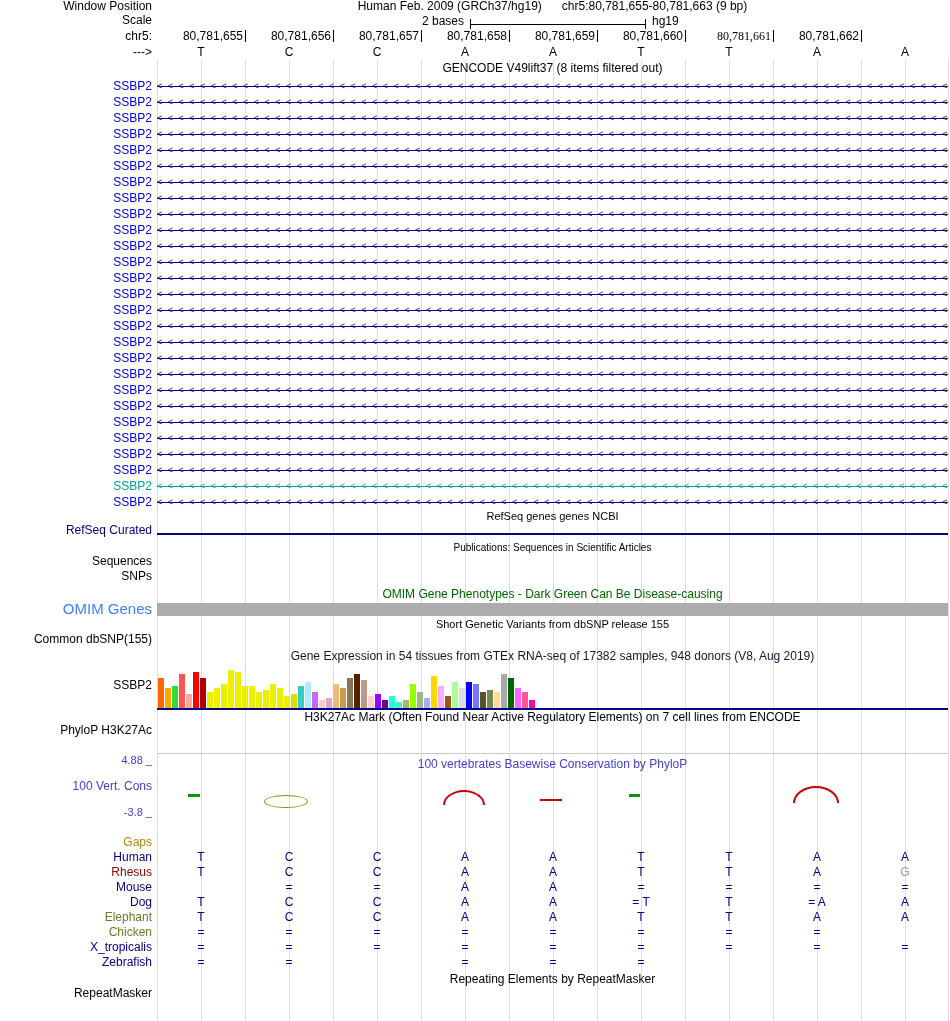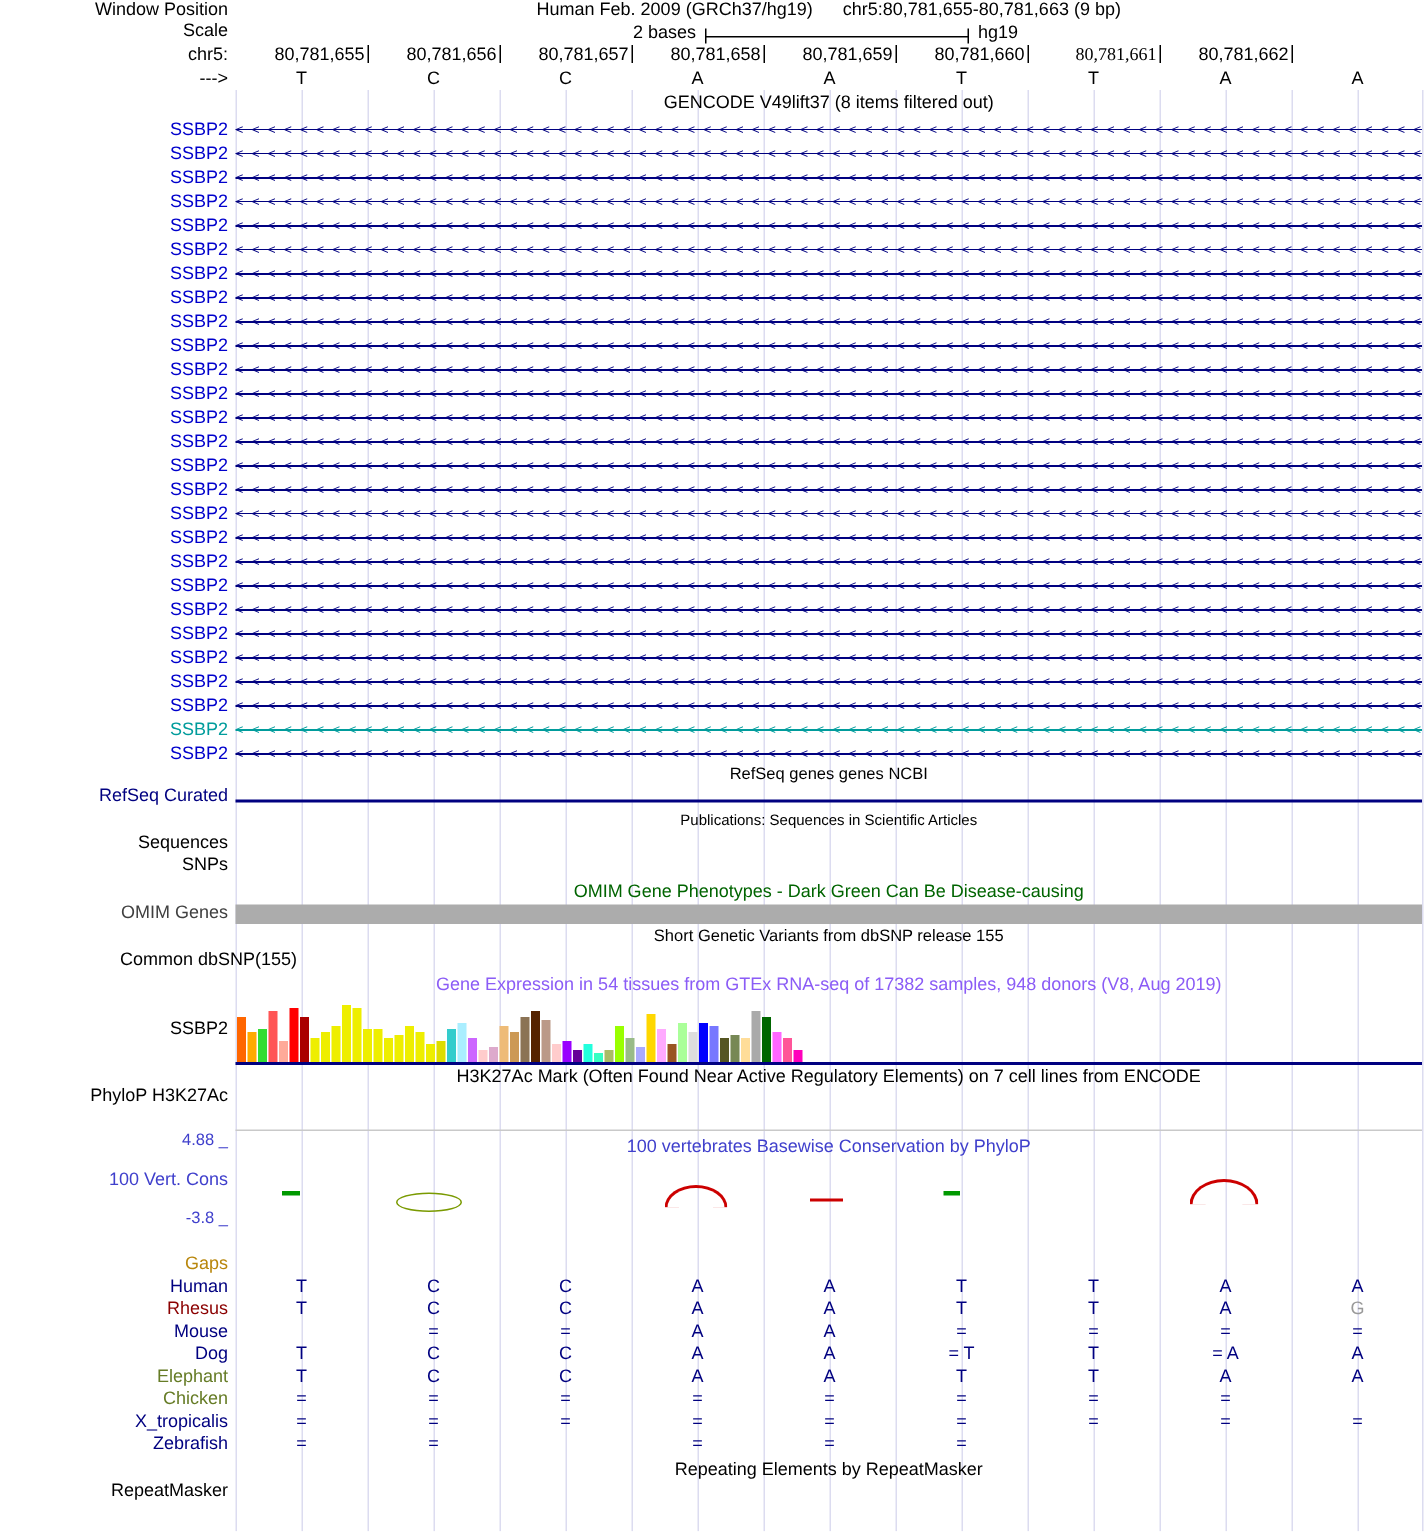--- a/index.html
+++ b/index.html
@@ -92,29 +92,29 @@
     <div class="base" style="left: 533px; top: 46px;">A</div>
     <div class="base" style="left: 621px; top: 46px;">T</div>
     <div class="base" style="left: 709px; top: 46px;">T</div>
     <div class="base" style="left: 797px; top: 46px;">A</div>
     <div class="base" style="left: 885px; top: 46px;">A</div>
     <div class="ttl" style="top: 62px; color: rgb(0, 0, 0); font-size: 12px;">GENCODE V49lift37 (8 items filtered out)</div>
     <div class="ttl" style="top: 510px; color: rgb(0, 0, 0); font-size: 11px;">RefSeq genes genes NCBI</div>
     <div class="ttl" style="top: 541px; color: rgb(0, 0, 0); font-size: 10px;">Publications: Sequences in Scientific Articles</div>
     <div class="ttl" style="top: 588px; color: rgb(0, 100, 0); font-size: 12px;">OMIM Gene Phenotypes - Dark Green Can Be Disease-causing</div>
     <div class="ttl" style="top: 618px; color: rgb(0, 0, 0); font-size: 11px;">Short Genetic Variants from dbSNP release 155</div>
-    <div class="ttl" style="top: 650px; color: #8b5cf6; font-size: 12px;">Gene Expression in 54 tissues from GTEx RNA-seq of 17382 samples, 948 donors (V8, Aug 2019)</div>
+    <div class="ttl" style="top: 650px; color: #0f172a; font-size: 12px;">Gene Expression in 54 tissues from GTEx RNA-seq of 17382 samples, 948 donors (V8, Aug 2019)</div>
     <div class="ttl" style="top: 711px; color: rgb(0, 0, 0); font-size: 12px;">H3K27Ac Mark (Often Found Near Active Regulatory Elements) on 7 cell lines from ENCODE</div>
     <div class="ttl" style="top: 758px; color: rgb(64, 64, 204); font-size: 12px;">100 vertebrates Basewise Conservation by PhyloP</div>
     <div class="ttl" style="top: 973px; color: rgb(0, 0, 0); font-size: 12px;">Repeating Elements by RepeatMasker</div>
     <div class="lbl" style="top: 524px; color: rgb(0, 0, 128); font-size: 12px;">RefSeq Curated</div>
     <div class="lbl" style="top: 555px; color: rgb(0, 0, 0); font-size: 12px;">Sequences</div>
     <div class="lbl" style="top: 570px; color: rgb(0, 0, 0); font-size: 12px;">SNPs</div>
-    <div class="lbl" style="top: 602px; color: #404040; font-size: 12px;">OMIM Genes</div>
-    <div class="lbl" style="top: 633px; color: rgb(0, 0, 0); font-size: 12px; padding-left: 46px;">Common dbSNP(155)</div>
+    <div class="lbl" style="top: 602px; color: #3b82f6; font-size: 15px;">OMIM Genes</div>
+    <div class="lbl" style="top: 633px; color: rgb(0, 0, 0); font-size: 12px;">Common dbSNP(155)</div>
     <div class="lbl" style="top: 679px; color: rgb(0, 0, 0); font-size: 12px;">SSBP2</div>
     <div class="lbl" style="top: 724px; color: rgb(0, 0, 0); font-size: 12px;">PhyloP H3K27Ac</div>
     <div class="lbl" style="top: 754px; color: rgb(64, 64, 204); font-size: 11px;">4.88 _</div>
     <div class="lbl" style="top: 780px; color: rgb(64, 64, 204); font-size: 12px;">100 Vert. Cons</div>
     <div class="lbl" style="top: 806px; color: rgb(64, 64, 204); font-size: 11px;">-3.8 _</div>
     <div class="lbl" style="top: 987px; color: rgb(0, 0, 0); font-size: 12px;">RepeatMasker</div>
     <div class="lbl" style="top: 80px; color: rgb(0, 0, 204);">SSBP2</div>
     <div class="gline" style="top: 81px; color: rgb(0, 0, 128);">&lt;&lt;&lt;&lt;&lt;&lt;&lt;&lt;&lt;&lt;&lt;&lt;&lt;&lt;&lt;&lt;&lt;&lt;&lt;&lt;&lt;&lt;&lt;&lt;&lt;&lt;&lt;&lt;&lt;&lt;&lt;&lt;&lt;&lt;&lt;&lt;&lt;&lt;&lt;&lt;&lt;&lt;&lt;&lt;&lt;&lt;&lt;&lt;&lt;&lt;&lt;&lt;&lt;&lt;&lt;&lt;&lt;&lt;&lt;&lt;&lt;&lt;&lt;&lt;&lt;&lt;&lt;&lt;&lt;&lt;&lt;&lt;&lt;&lt;&lt;&lt;&lt;&lt;&lt;&lt;&lt;&lt;&lt;&lt;&lt;&lt;&lt;&lt;&lt;&lt;&lt;&lt;</div>
     <div class="lbl" style="top: 96px; color: rgb(0, 0, 204);">SSBP2</div>
     <div class="gline" style="top: 97px; color: rgb(0, 0, 128);">&lt;&lt;&lt;&lt;&lt;&lt;&lt;&lt;&lt;&lt;&lt;&lt;&lt;&lt;&lt;&lt;&lt;&lt;&lt;&lt;&lt;&lt;&lt;&lt;&lt;&lt;&lt;&lt;&lt;&lt;&lt;&lt;&lt;&lt;&lt;&lt;&lt;&lt;&lt;&lt;&lt;&lt;&lt;&lt;&lt;&lt;&lt;&lt;&lt;&lt;&lt;&lt;&lt;&lt;&lt;&lt;&lt;&lt;&lt;&lt;&lt;&lt;&lt;&lt;&lt;&lt;&lt;&lt;&lt;&lt;&lt;&lt;&lt;&lt;&lt;&lt;&lt;&lt;&lt;&lt;&lt;&lt;&lt;&lt;&lt;&lt;&lt;&lt;&lt;&lt;&lt;&lt;</div>

